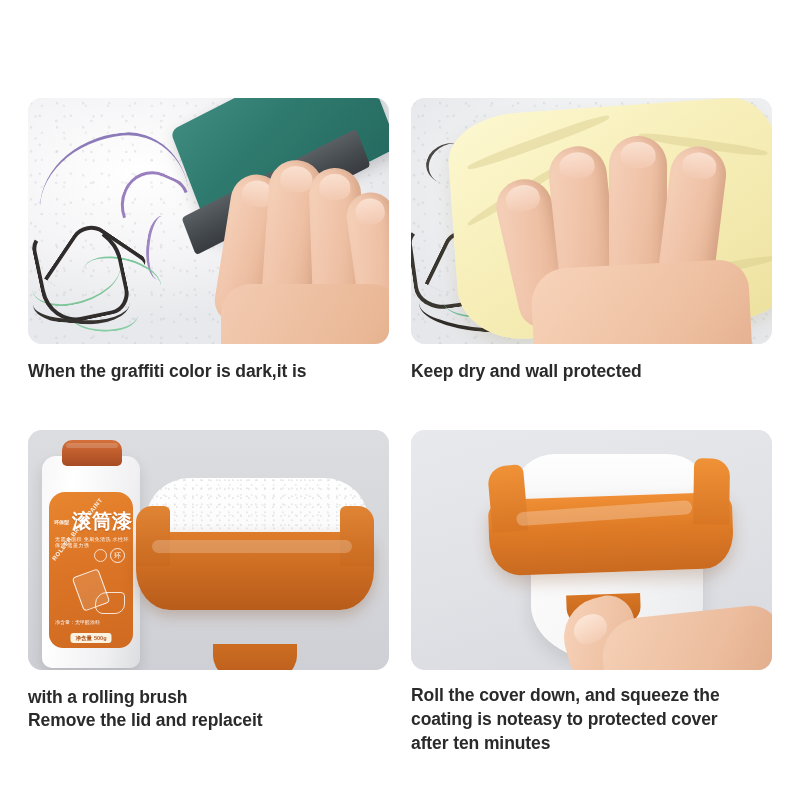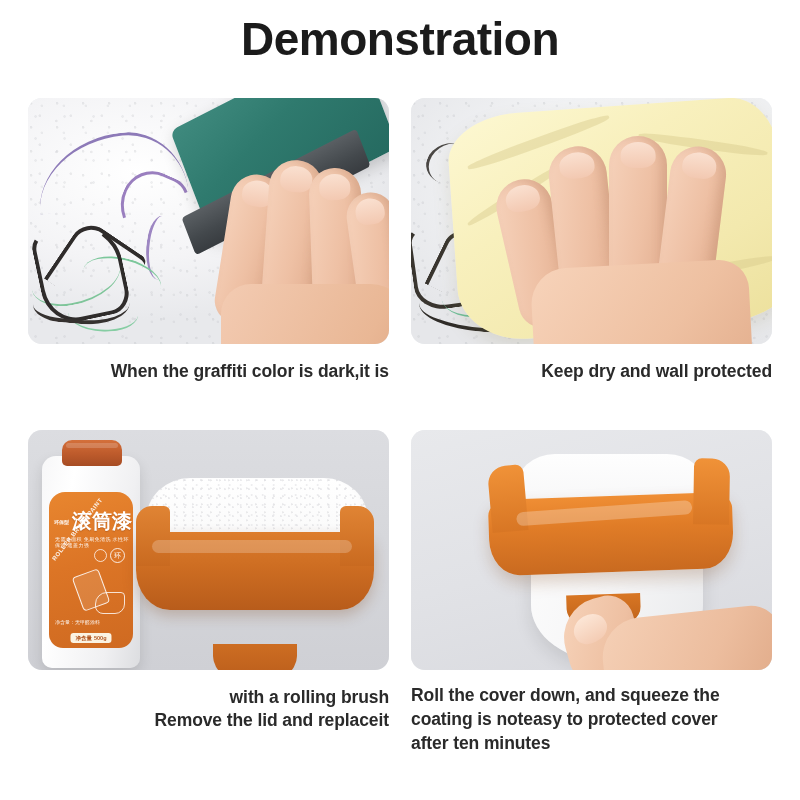--- a/index.html
+++ b/index.html
@@ -60,21 +60,21 @@
   .photo-tall {
     height: 240px;
   }
 
   .caption {
     margin-top: 16px;
     font-size: 17.5px;
     font-weight: bold;
     color: #2a2a2a;
     line-height: 1.33;
-    text-align: right;
+    text-align: left;
     letter-spacing: -0.1px;
   }
   .caption.left {
     text-align: left;
     margin-top: 14px;
     line-height: 1.36;
   }
   .caption.one-line { }
 
   
@@ -596,21 +596,20 @@
     background: linear-gradient(120deg, #f5d0b6 0%, #ecbd9e 60%, #dfa886 100%);
     border-radius: 40px 30px 10px 26px;
     transform: rotate(-6deg);
   }
 </style>
 </head>
 <body>
 
 <div class="page">
 
-  <div class="title">Demonstration</div>
 
   <div class="grid">
 
     <div class="cell cell-r1">
       <div class="photo">
         <div class="wall1"></div>
         <div class="wall-texture"></div>
 
         <div class="scribble sc-purple1"></div>
         <div class="scribble sc-purple2"></div>

